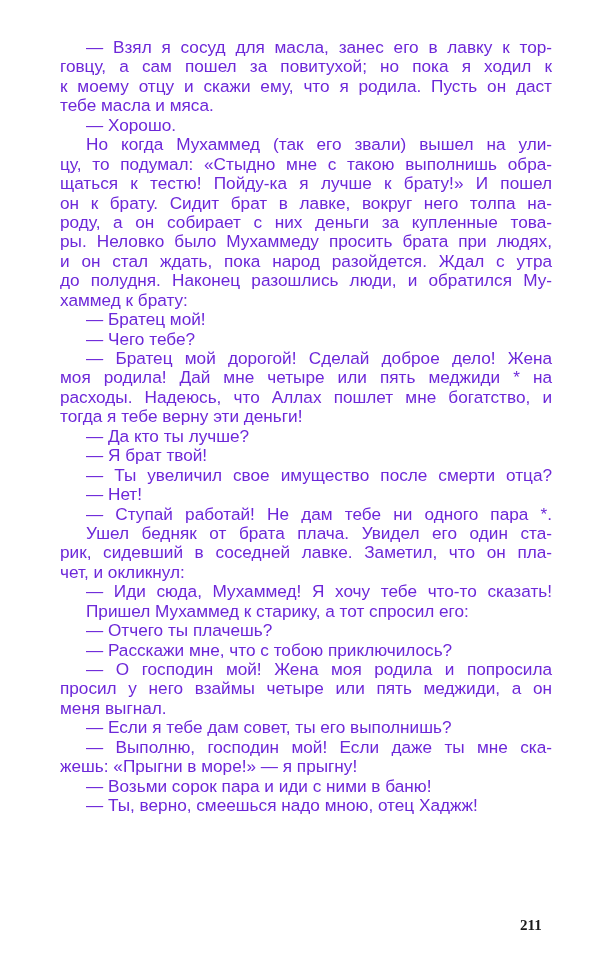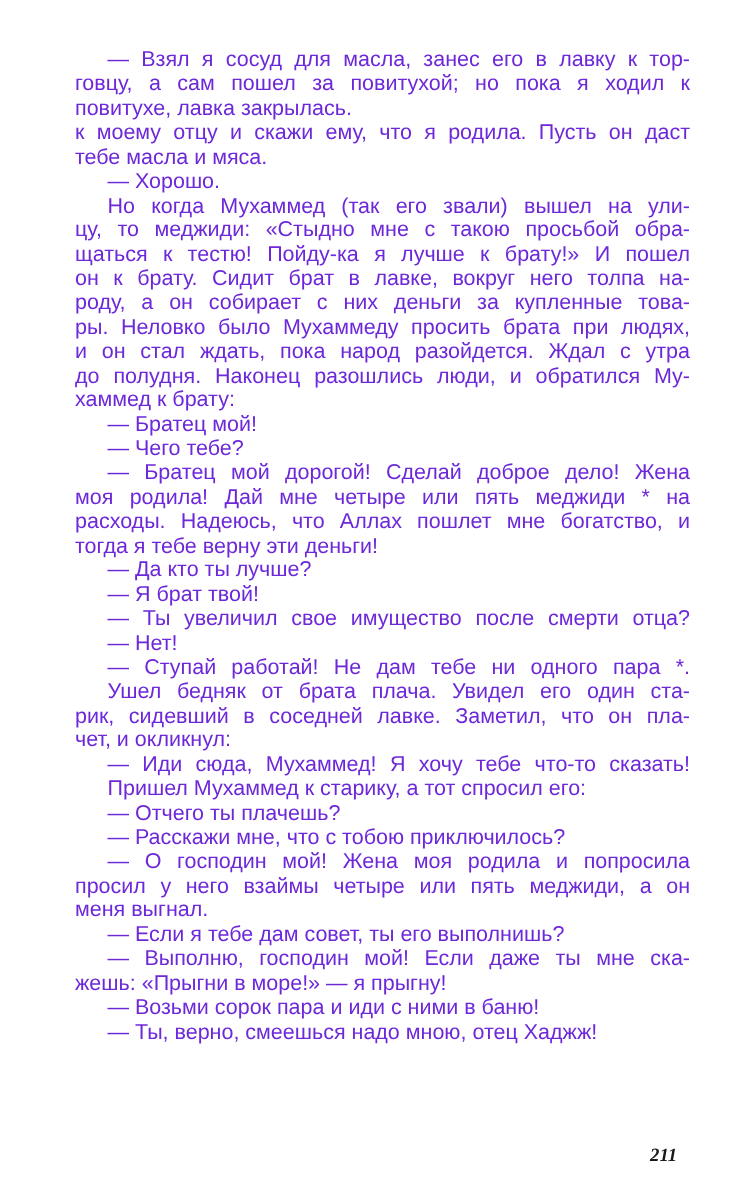--- a/index.html
+++ b/index.html
@@ -8,35 +8,34 @@
     position: absolute; left: 60px; top: 38px; width: 492px;
     font-family: Liberation Sans, sans-serif;
     font-size: 17.2px; line-height: 19.45px; color: #6d28d9;
   }
   .line { display: block; white-space: nowrap; text-align: justify; text-align-last: justify; height: 19.45px; overflow: visible; }
   .line.last { text-align-last: left; }
   .line.indent { padding-left: 26px; }
   .page-number {
     position: absolute; left: 520px; top: 917px;
     font-family: "Liberation Serif", "DejaVu Serif", serif;
-    font-weight: bold; font-size: 15px; color: #1a1a1a; font-style: italic;
+    font-weight: bold; font-size: 15px; color: #1a1a1a;
   }
 </style>
 </head>
 <body>
 
 <div class="page">
   <span class="line indent">— Взял я сосуд для масла, занес его в лавку к тор-</span>
   <span class="line">говцу, а сам пошел за повитухой; но пока я ходил к</span>
-  <span class="line last">повитухе, лавка закрылась.</span>
   <span class="line">к моему отцу и скажи ему, что я родила. Пусть он даст</span>
   <span class="line last">тебе масла и мяса.</span>
   <span class="line indent last">— Хорошо.</span>
   <span class="line indent">Но когда Мухаммед (так его звали) вышел на ули-</span>
-  <span class="line">цу, то меджиди: «Стыдно мне с такою просьбой обра-</span>
+  <span class="line">цу, то подумал: «Стыдно мне с такою выполнишь обра-</span>
   <span class="line">щаться к тестю! Пойду-ка я лучше к брату!» И пошел</span>
   <span class="line">он к брату. Сидит брат в лавке, вокруг него толпа на-</span>
   <span class="line">роду, а он собирает с них деньги за купленные това-</span>
   <span class="line">ры. Неловко было Мухаммеду просить брата при людях,</span>
   <span class="line">и он стал ждать, пока народ разойдется. Ждал с утра</span>
   <span class="line">до полудня. Наконец разошлись люди, и обратился Му-</span>
   <span class="line last">хаммед к брату:</span>
   <span class="line indent last">— Братец мой!</span>
   <span class="line indent last">— Чего тебе?</span>
   <span class="line indent">— Братец мой дорогой! Сделай доброе дело! Жена</span>

